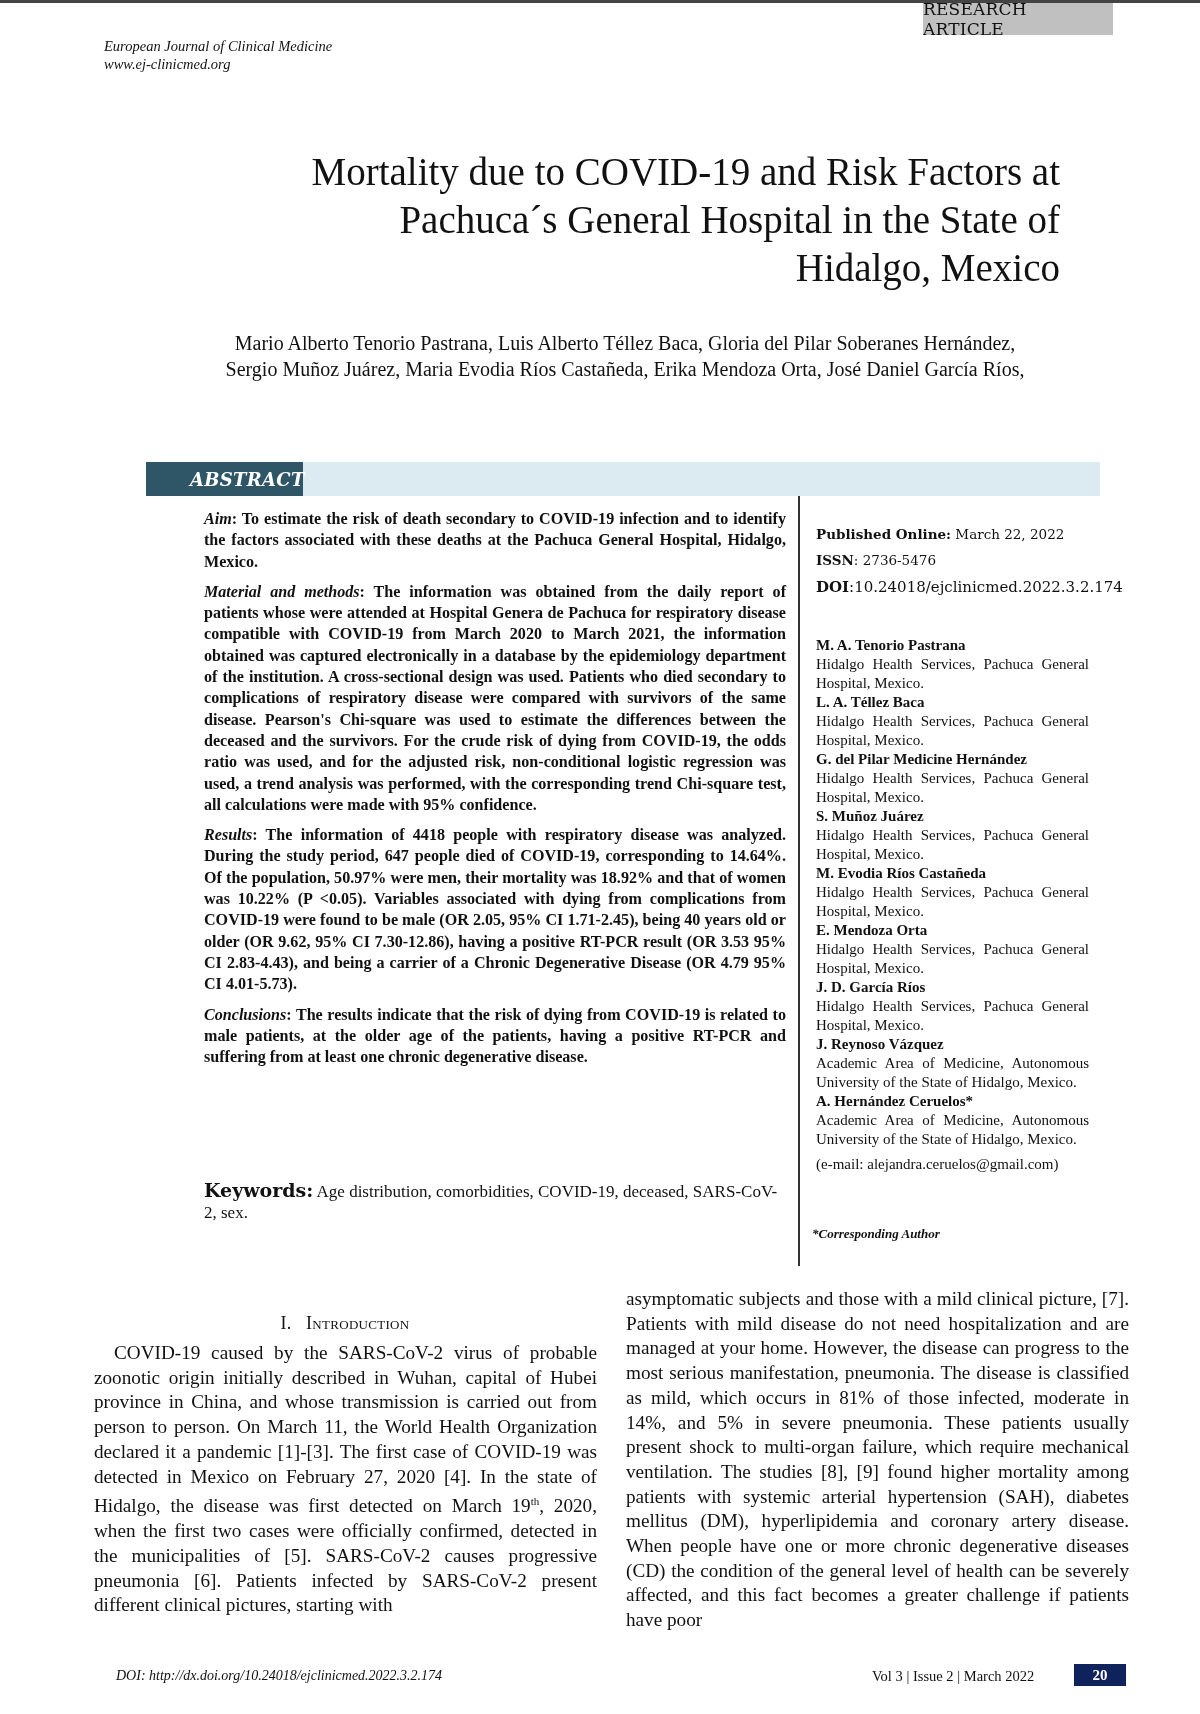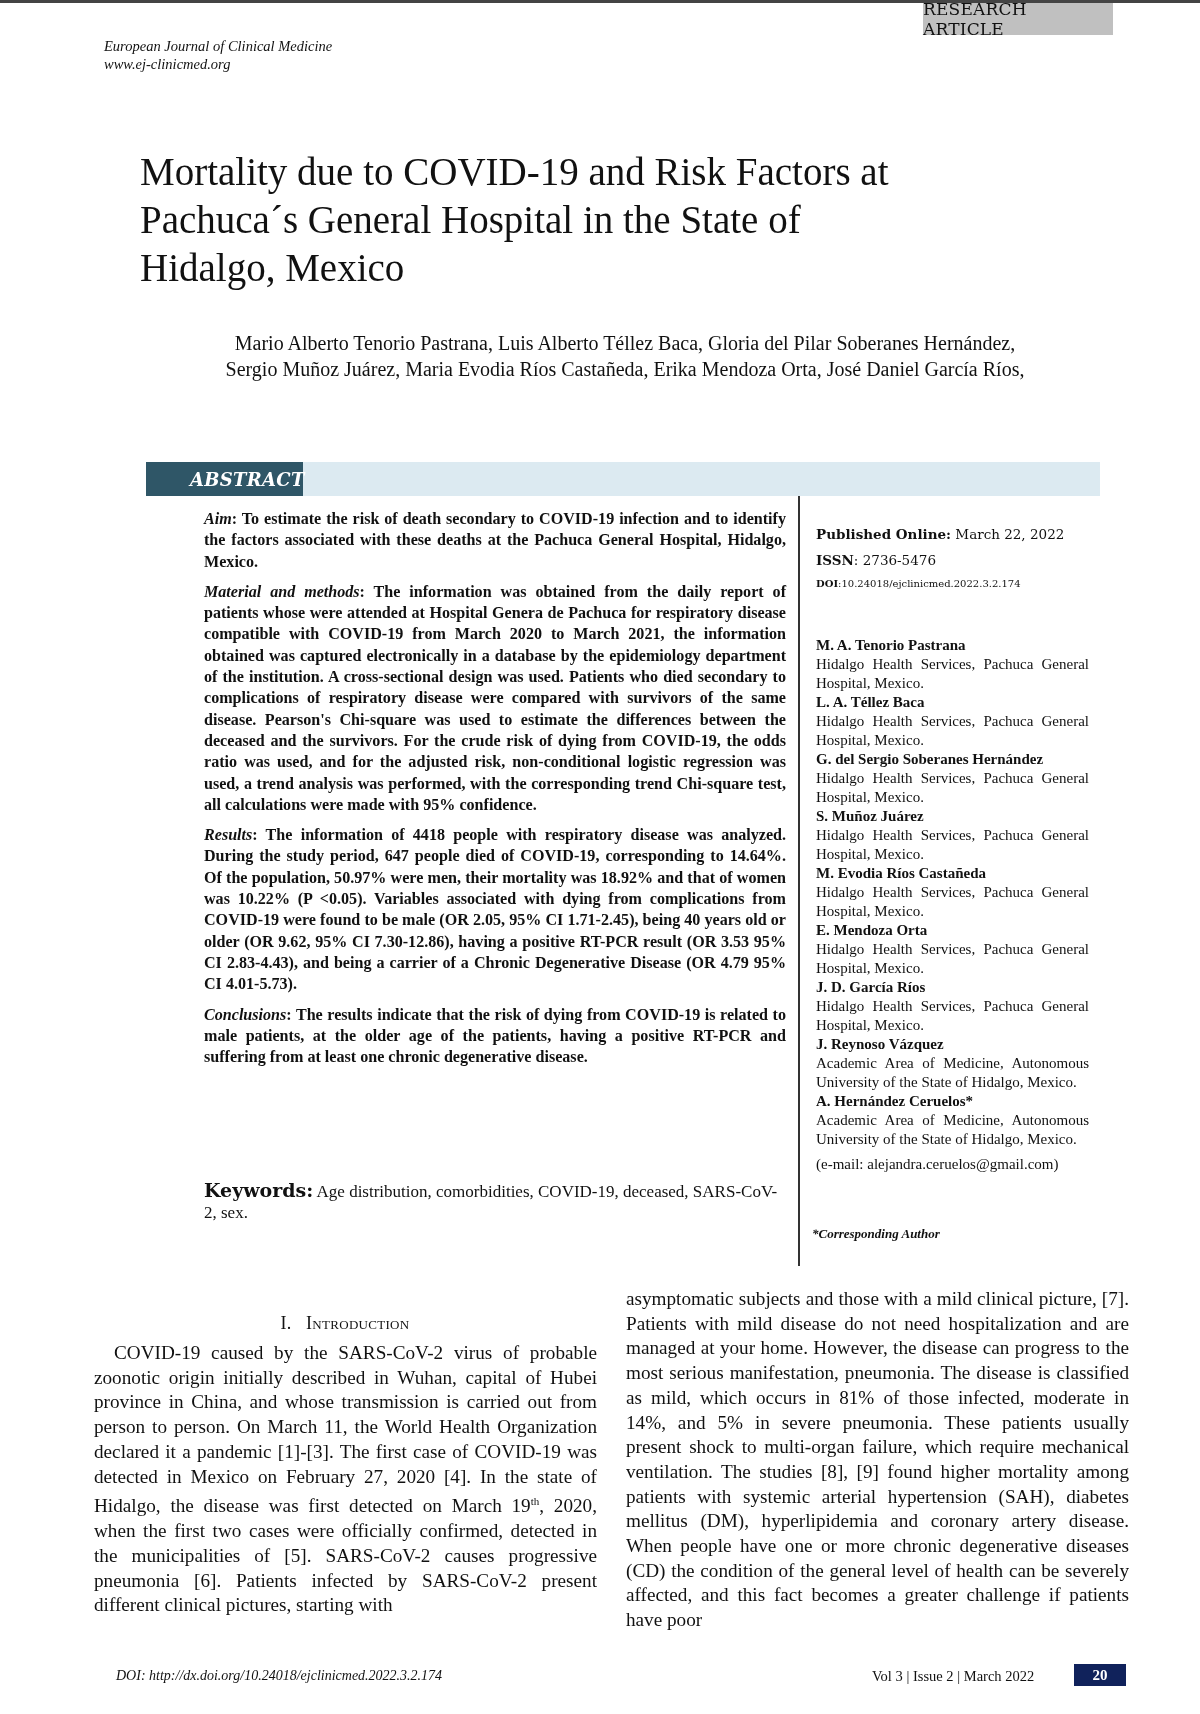--- a/index.html
+++ b/index.html
@@ -7,21 +7,21 @@
   body { position: relative; font-family: "Liberation Serif", "DejaVu Serif", serif; color: #111; }
 
   .top-rule { position: absolute; left: 0; top: 0; width: 1200px; height: 3px; background: #444; }
 
   .journal { position: absolute; left: 104px; top: 37px; font-style: italic; font-size: 14.5px; line-height: 18px; color: #111; }
 
   .badge { position: absolute; left: 923px; top: 3px; width: 190px; height: 32px; background: #c0c0c0;
            font-family: "DejaVu Serif", serif; font-size: 17px; letter-spacing: 0.2px;
            display: flex; align-items: center; justify-content: center; color: #111; }
 
-  .title { position: absolute; left: 140px; top: 148px; width: 920px; text-align: left;
+  .title { position: absolute; left: 140px; top: 148px; width: 920px; text-align: right;
            font-size: 39px; line-height: 48px; color: #111; }
 
   .authors { position: absolute; left: 150px; top: 330px; width: 950px; text-align: center;
              font-size: 20px; line-height: 26px; color: #111; }
 
   .abstract-bar { position: absolute; left: 146px; top: 462px; width: 954px; height: 34px; background: #dceaf1; }
   .abstract-label { position: absolute; left: 146px; top: 462px; width: 157px; height: 34px; background: #2f5667;
                     color: #fff; font-family: "DejaVu Serif", serif; font-weight: bold; font-style: italic;
                     font-size: 18px; display: flex; align-items: center; padding-left: 44px; letter-spacing: 0.3px; }
 
@@ -29,21 +29,21 @@
                    font-weight: bold; text-align: justify; color: #111; }
   .abstract-body p { margin-bottom: 9px; }
   .abstract-body .lead { font-style: italic; }
   .keywords { position: absolute; left: 204px; top: 1180px; width: 582px; font-size: 17px; line-height: 21px; text-align: left; }
   .keywords .kw-label { font-family: "DejaVu Serif", serif; font-weight: bold; font-size: 19px; }
 
   .vdivider { position: absolute; left: 798px; top: 496px; width: 1.5px; height: 770px; background: #333; }
 
   .meta { position: absolute; left: 816px; top: 526px; width: 280px; font-family: "DejaVu Serif", serif; font-size: 13.5px; color: #111; }
   .meta .row { margin-bottom: 10px; }
-  .meta .row.doi { font-size: 10px; }
+  .meta .row.doi { font-size: 15px; }
   .meta b { font-weight: bold; }
 
   .affils { position: absolute; left: 816px; top: 636px; width: 273px; font-size: 15px; line-height: 19px; color: #111; }
   .affil-name { font-weight: bold; }
   .affil-text { text-align: justify; text-align-last: left; }
   .email { margin-top: 6px; }
   .corr { position: absolute; left: 812px; top: 1226px; font-size: 13px; font-weight: bold; font-style: italic; }
 
   .section-head { position: absolute; left: 94px; top: 1313px; width: 502px; text-align: center; font-size: 18px; letter-spacing: 0.3px; }
   .section-head .sc { font-variant: small-caps; }
@@ -103,21 +103,21 @@
 <div class="affils">
   <div>
       <div class="affil-name">M. A. Tenorio Pastrana</div>
       <div class="affil-text">Hidalgo Health Services, Pachuca General Hospital, Mexico.</div>
     </div>
   <div>
       <div class="affil-name">L. A. Téllez Baca</div>
       <div class="affil-text">Hidalgo Health Services, Pachuca General Hospital, Mexico.</div>
     </div>
   <div>
-      <div class="affil-name">G. del Sergio Soberanes Hernández</div>
+      <div class="affil-name">G. del Pilar Medicine Hernández</div>
       <div class="affil-text">Hidalgo Health Services, Pachuca General Hospital, Mexico.</div>
     </div>
   <div>
       <div class="affil-name">S. Muñoz Juárez</div>
       <div class="affil-text">Hidalgo Health Services, Pachuca General Hospital, Mexico.</div>
     </div>
   <div>
       <div class="affil-name">M. Evodia Ríos Castañeda</div>
       <div class="affil-text">Hidalgo Health Services, Pachuca General Hospital, Mexico.</div>
     </div>

